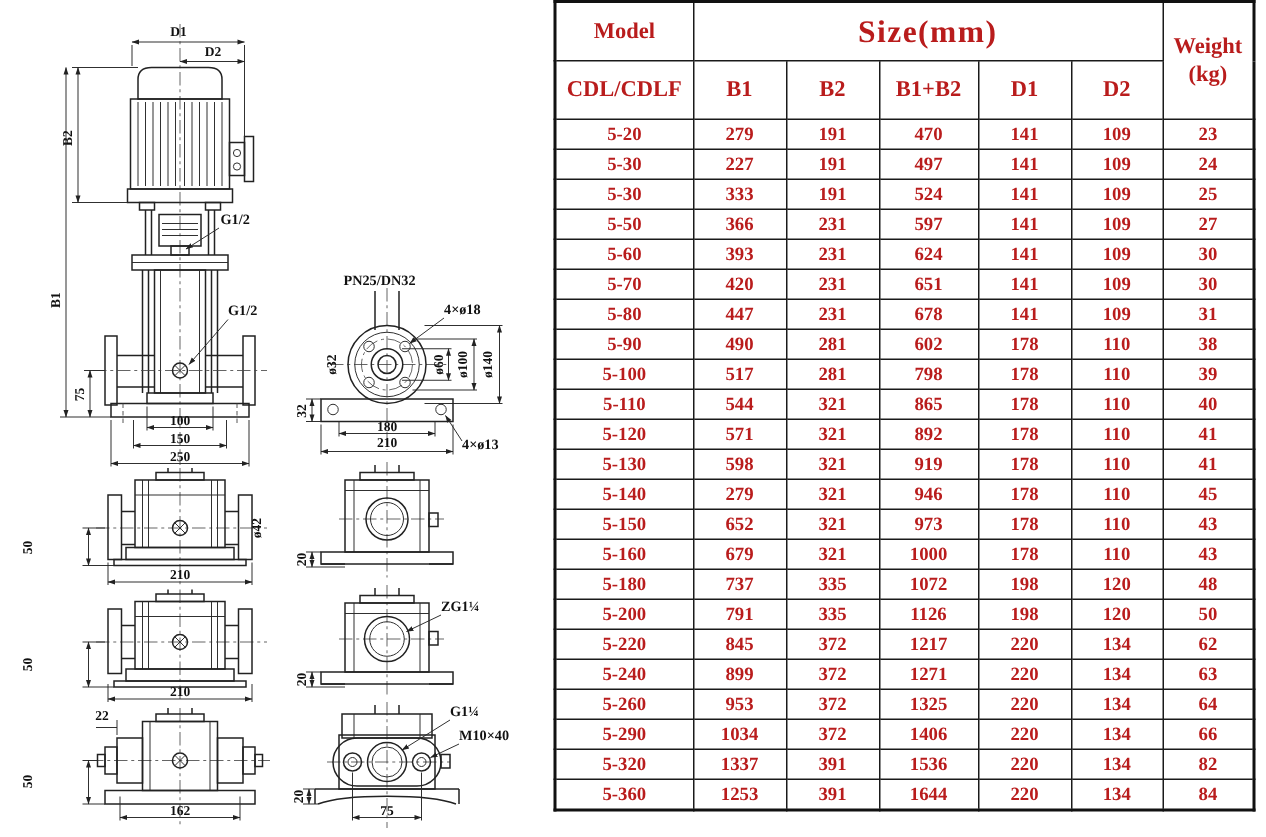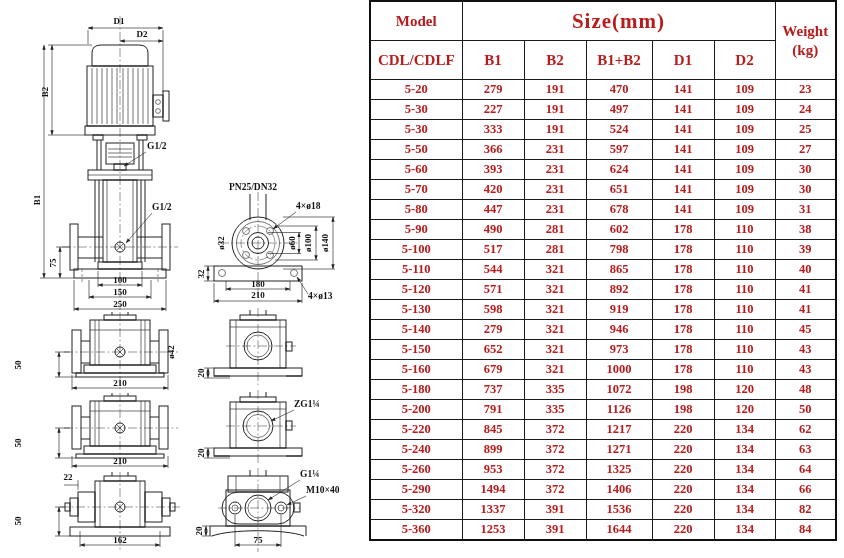--- a/index.html
+++ b/index.html
@@ -506,21 +506,21 @@
             <td>5-260</td>
             <td>953</td>
             <td>372</td>
             <td>1325</td>
             <td>220</td>
             <td>134</td>
             <td>64</td>
           </tr>
           <tr>
             <td>5-290</td>
-            <td>1494</td>
+            <td>1034</td>
             <td>372</td>
             <td>1406</td>
             <td>220</td>
             <td>134</td>
             <td>66</td>
           </tr>
           <tr>
             <td>5-320</td>
             <td>1337</td>
             <td>391</td>

